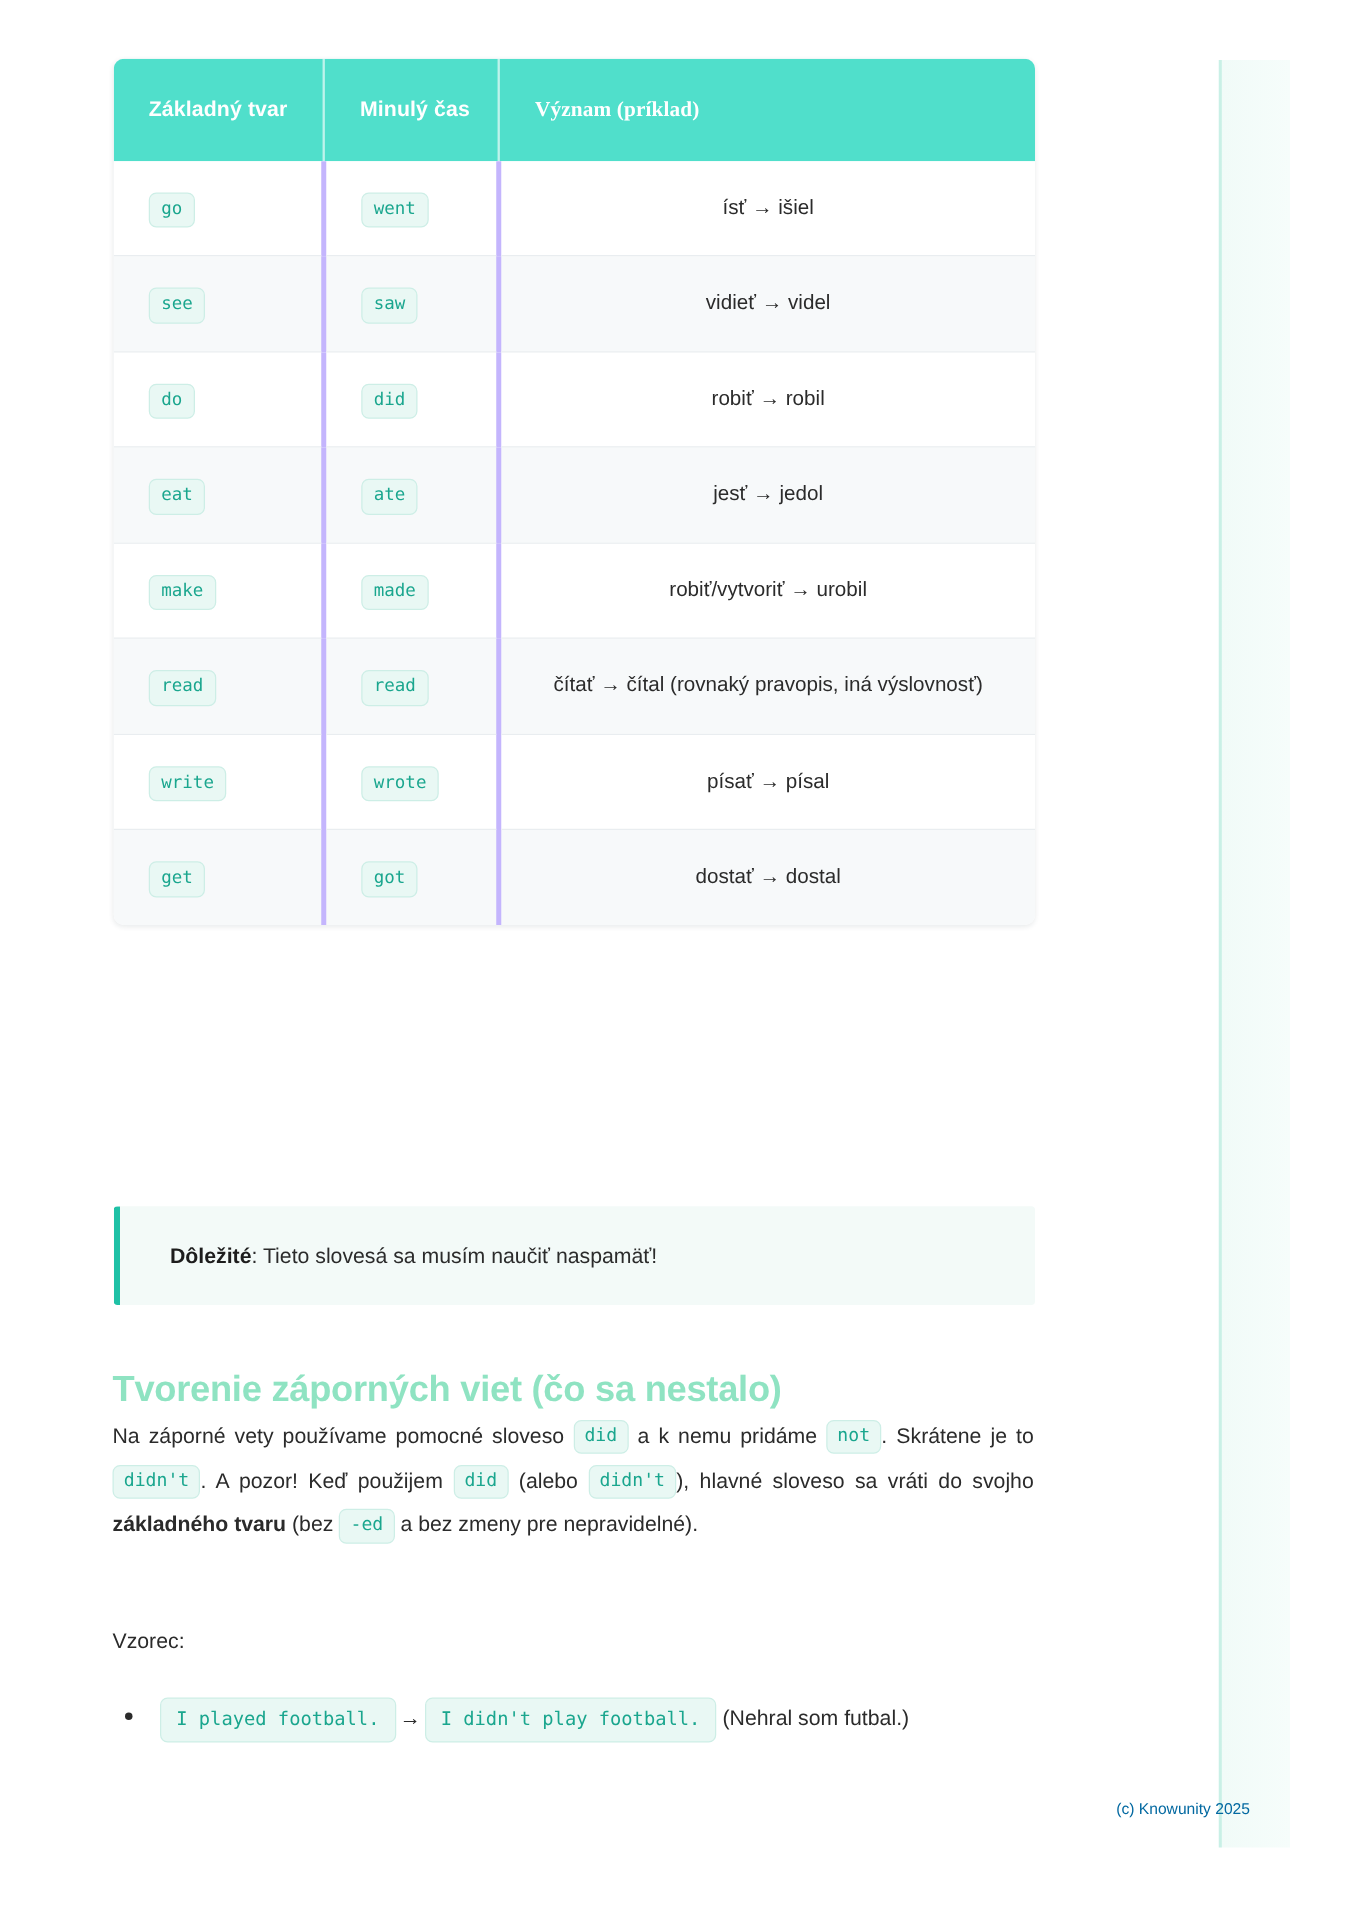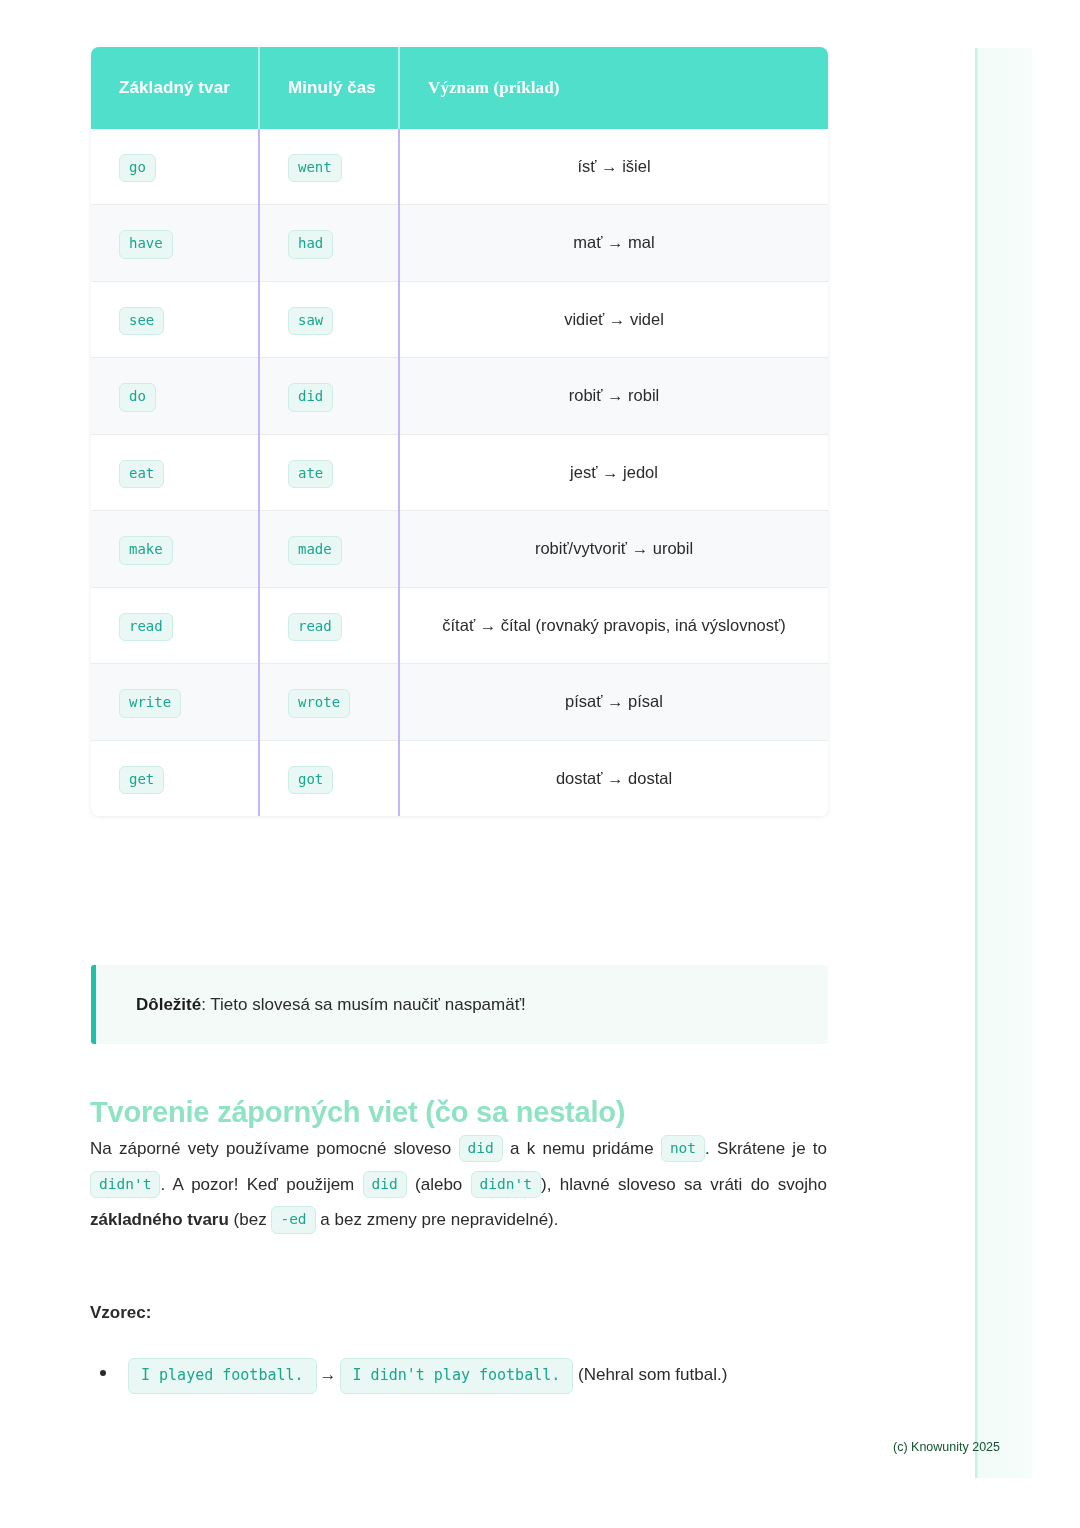--- a/index.html
+++ b/index.html
@@ -67,21 +67,21 @@
     letter-spacing: 0.1px;
   }
   table.verbs thead th:last-child { border-right: none; font-family: Liberation Serif, serif; }
   table.verbs thead th.wrap-head { padding-right: 10px; }
 
   table.verbs tbody td {
     padding: 22px 28px;
     font-size: 16.5px;
     color: #2b2b2b;
     border-bottom: 1px solid #e9edf0;
-    border-right: 2px solid #c4b5fd;
+    border-right: 4px solid #c4b5fd;
     vertical-align: middle;
     line-height: 1.9;
   }
   table.verbs tbody td:last-child { border-right: none; text-align: center; }
   table.verbs tbody tr:nth-child(even) td { background: #f7f9fa; }
   table.verbs tbody tr:nth-child(odd) td { background: #ffffff; }
   table.verbs tbody tr:last-child td { border-bottom: none; }
 
   
   code.chip {
@@ -153,21 +153,21 @@
     position: absolute;
     left: 90px;
     top: 1303px;
     width: 800px;
     font-size: 17px;
     color: #2b2b2b;
     display: flex;
     align-items: center;
     gap: 10px;
   }
-  .formula-line .lbl { font-weight: 700; }
+  .formula-line .lbl { font-weight: 400; }
 
   
   .bullet-block {
     position: absolute;
     left: 90px;
     top: 1358px;
     width: 740px;
     font-size: 17px;
     line-height: 2.0;
     color: #2b2b2b;
@@ -187,21 +187,21 @@
     background: #2b2b2b;
   }
   .arrow { color: #2b2b2b; padding: 0 3px; }
 
   
   .footer-mark {
     position: absolute;
     left: 893px;
     top: 1440px;
     font-size: 12.5px;
-    color: #14532d;
+    color: #0369a1;
     white-space: nowrap;
     z-index: 5;
   }
 </style>
 </head>
 <body>
 
 <div class="edge-strip"></div>
 
 <div class="page">
@@ -220,25 +220,20 @@
           <th>Význam (príklad)</th>
         </tr>
       </thead>
       <tbody>
         <tr>
           <td><code class="chip">go</code></td>
           <td><code class="chip">went</code></td>
           <td>ísť → išiel</td>
         </tr>
         <tr>
-          <td><code class="chip">have</code></td>
-          <td><code class="chip">had</code></td>
-          <td>mať → mal</td>
-        </tr>
-        <tr>
           <td><code class="chip">see</code></td>
           <td><code class="chip">saw</code></td>
           <td>vidieť → videl</td>
         </tr>
         <tr>
           <td><code class="chip">do</code></td>
           <td><code class="chip">did</code></td>
           <td>robiť → robil</td>
         </tr>
         <tr>

